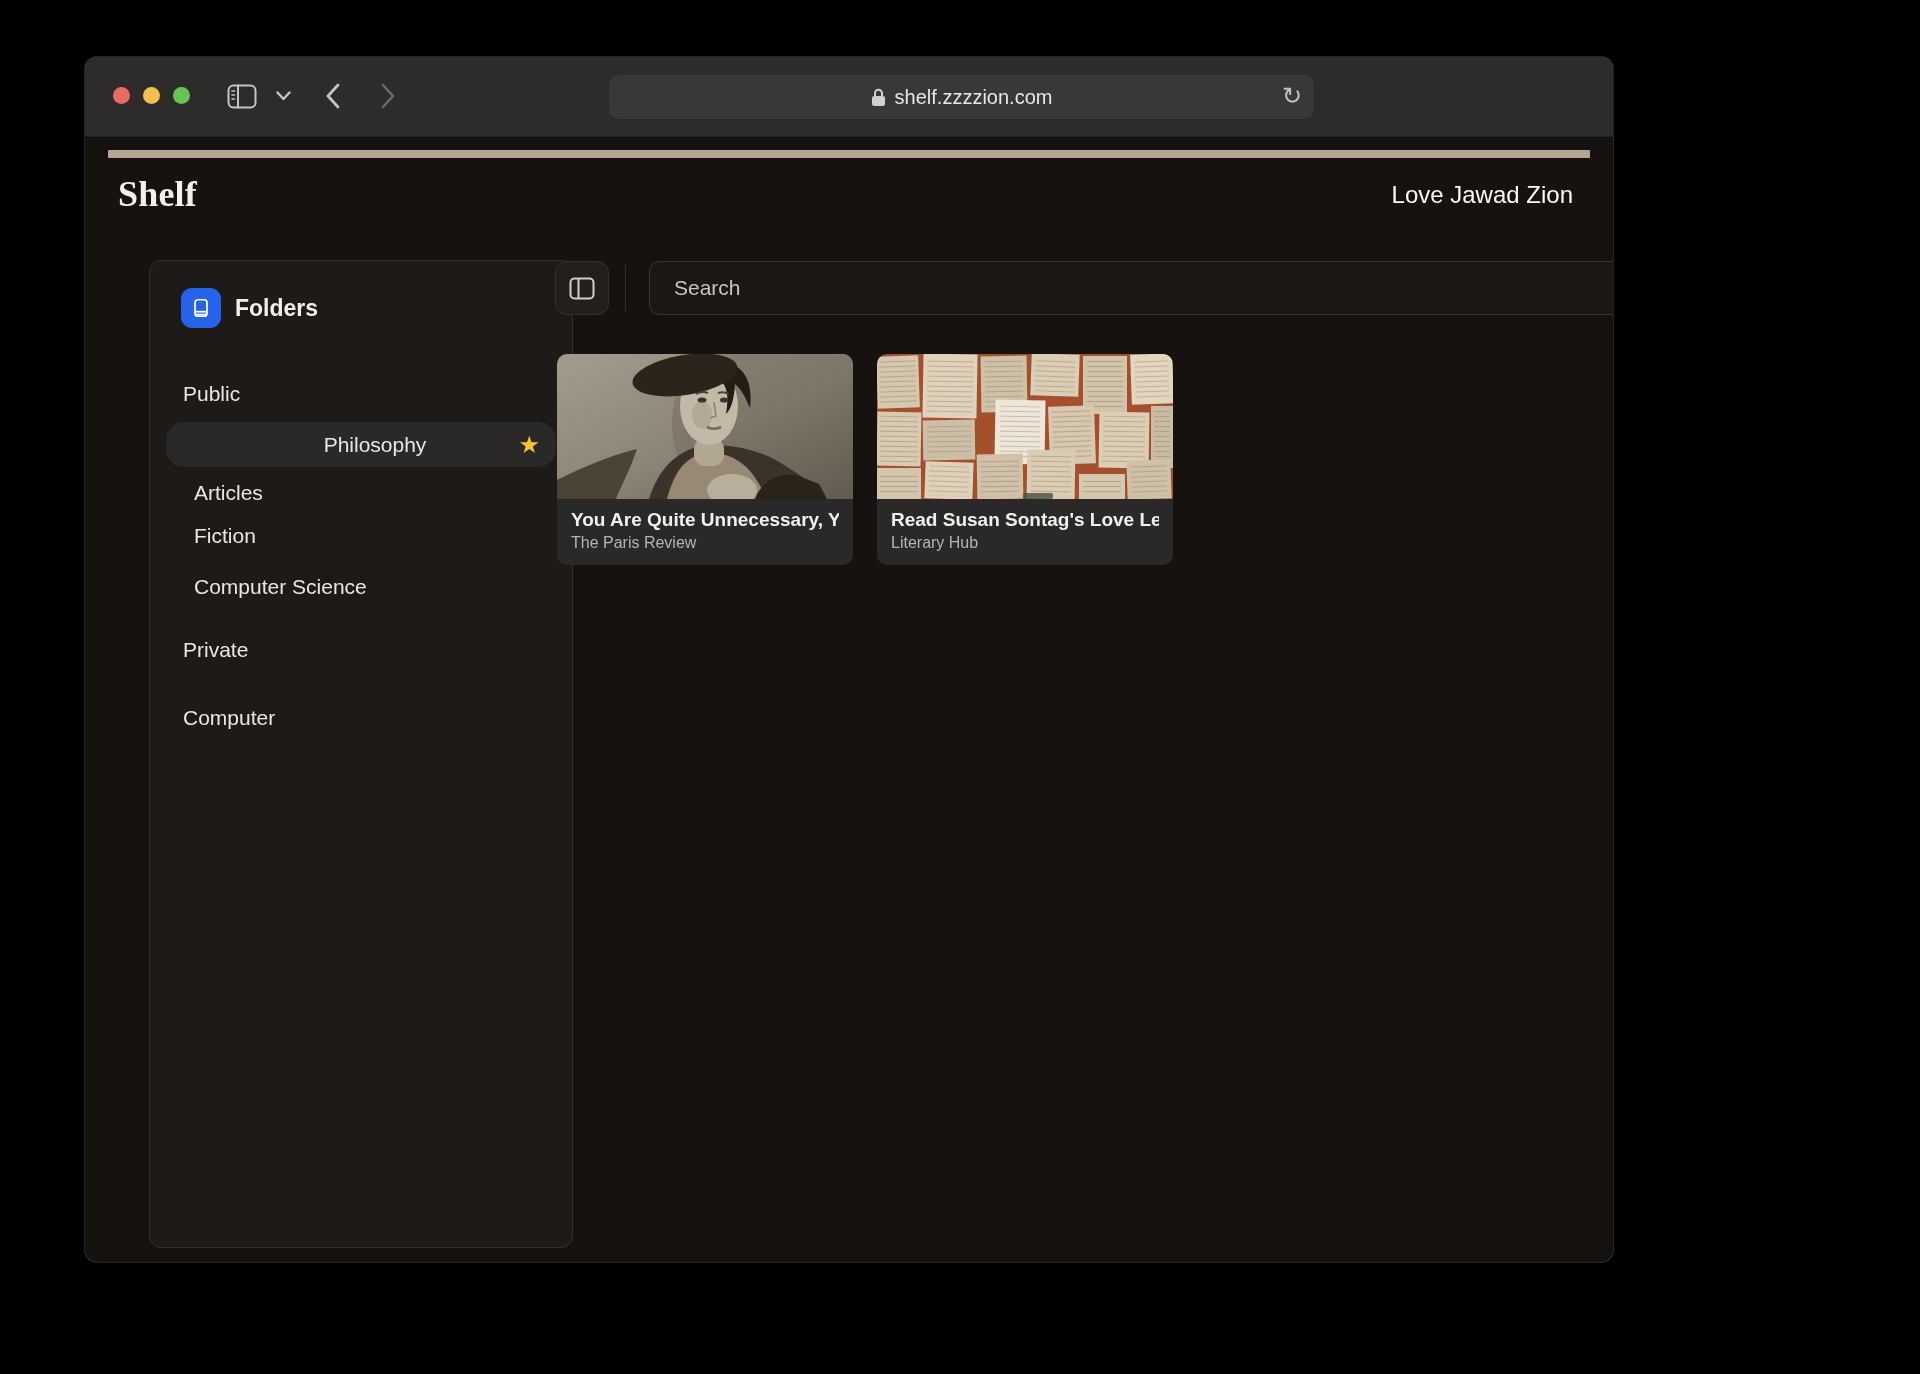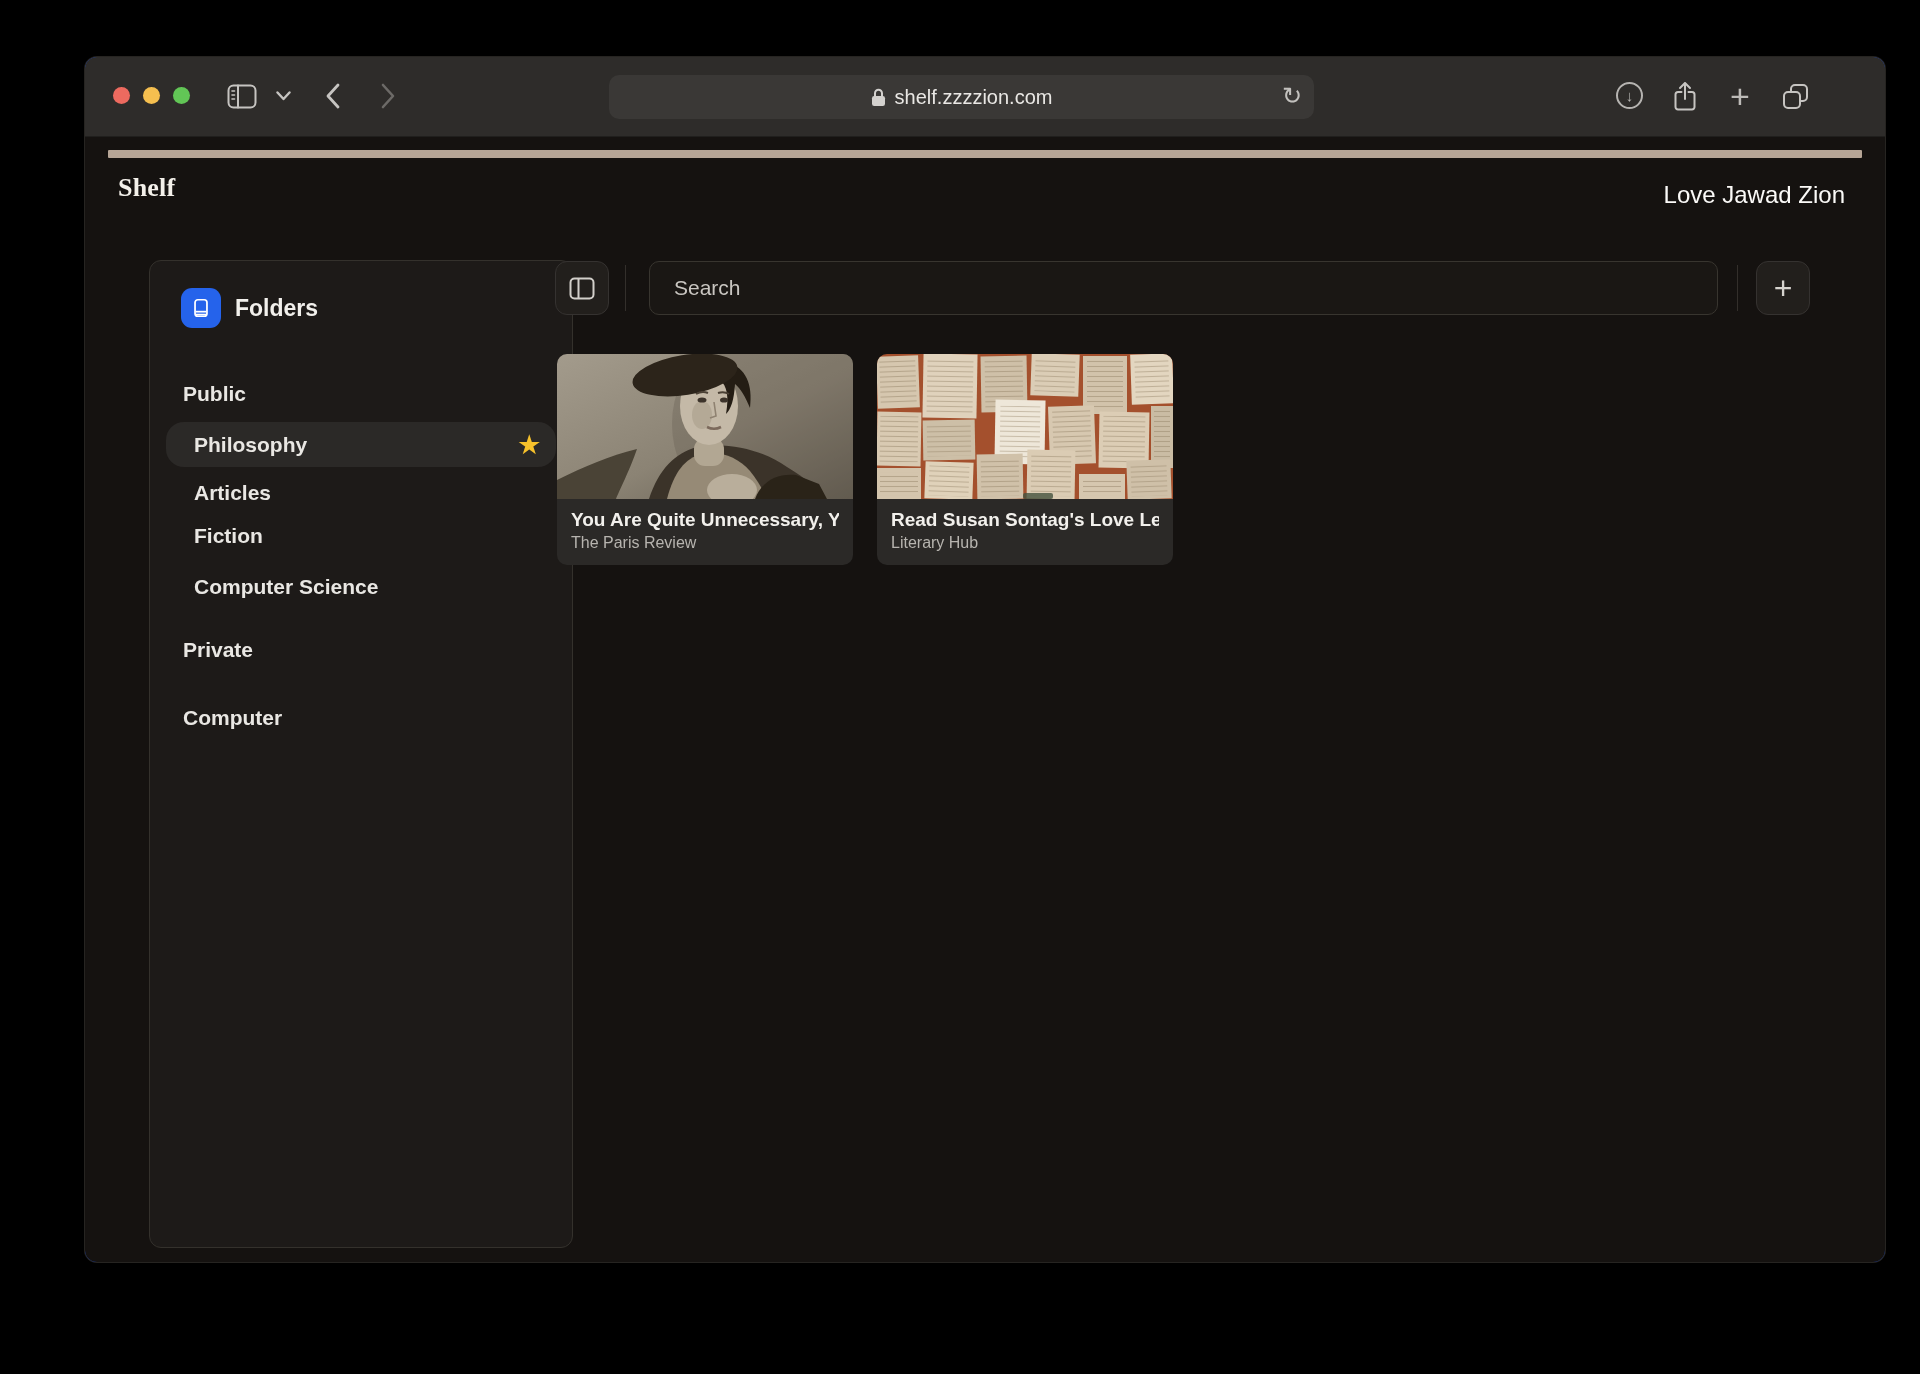--- a/index.html
+++ b/index.html
@@ -1,21 +1,21 @@
 <!DOCTYPE html>
 <html><head>
 <meta charset="utf-8">
 <style>
   * { margin:0; padding:0; box-sizing:border-box; }
   html,body { width:1920px; height:1374px; background:#000; overflow:hidden;
               font-family:"Liberation Sans", sans-serif; }
   .stage { position:relative; width:1920px; height:1374px; background:#000; }
 
   
-  .browser-window { position:absolute; left:85px; top:57px; width:1800px; height:1205px;
+  .browser-window { position:absolute; left:85px; top:57px; width:1528px; height:1205px;
     border-radius:12px; overflow:hidden; background:#1d4ed8;
     box-shadow:0 0 0 1px rgba(70,66,60,.55), 0 24px 70px rgba(0,0,0,.6); }
 
   
   .chrome { position:absolute; top:0; left:0; right:0; height:80px; background:#2e2c2a;
             border-bottom:1px solid #201f1d; }
   .traffic { position:absolute; top:30px; width:17px; height:17px; border-radius:50%; }
   .t-red   { left:28px; background:#ed6a5f; }
   .t-yel   { left:58px; background:#f5bf4f; }
   .t-grn   { left:88px; background:#62c656; }
@@ -37,33 +37,33 @@
     color:#b5b3b0; font-size:15px; font-weight:700; line-height:1; }
   .plus-chrome { position:absolute; left:1640px; top:22px; width:30px; height:36px;
     color:#bdbbb8; font-size:34px; font-weight:300; text-align:center; line-height:34px; }
 
   
   .page { position:absolute; top:80px; left:0; right:0; bottom:0; background:#151210; }
   .accent-bar { position:absolute; left:23px; right:23px; top:13px; height:8px;
                 background:#b6a596; border-radius:1px; }
 
   .logo { position:absolute; left:33px; top:36px; font-family:"Liberation Serif", serif;
-          font-weight:600; font-size:26px; color:#f3f0ea; letter-spacing:.2px; }
+          font-weight:600; font-size:36px; color:#f3f0ea; letter-spacing:.2px; }
   .user-name { position:absolute; right:40px; top:44px; font-size:24px; font-weight:500; color:#fbfaf8; }
 
   
   .sidebar { position:absolute; left:24px; top:123px; width:424px; height:988px;
     background:#1d1a18; border:1px solid #34312c; border-radius:12px;margin-left:40px; }
   .book-box { position:absolute; left:31px; top:27px; width:40px; height:40px; border-radius:11px;
     background:#2563eb; display:flex; align-items:center; justify-content:center; }
   .folders-title { position:absolute; left:85px; top:27px; height:40px; display:flex; align-items:center;
     font-size:23px; font-weight:700; color:#f2f0ec; }
 
   .nav-row { position:absolute; height:45px; display:flex; align-items:center;
-    font-size:21px; font-weight:700; color:#e9e7e3; }
+    font-size:21px; font-weight:400; color:#e9e7e3;justify-content:center; }
   .row-section-1 { left:33px; top:110px; }
   .row-selected  { left:16px; top:161px; width:390px; background:#2b2927; border-radius:18px;
                    padding-left:28px; }
   .row-child-2   { left:44px; top:209px; }
   .row-child-3   { left:44px; top:252px; }
   .row-child-4   { left:44px; top:303px; }
   .row-section-2 { left:33px; top:366px; }
   .row-section-3 { left:33px; top:434px; }
   .star { position:absolute; right:16px; top:50%; transform:translateY(-52%);
           font-size:24px; color:#f6c12b; line-height:1; }

